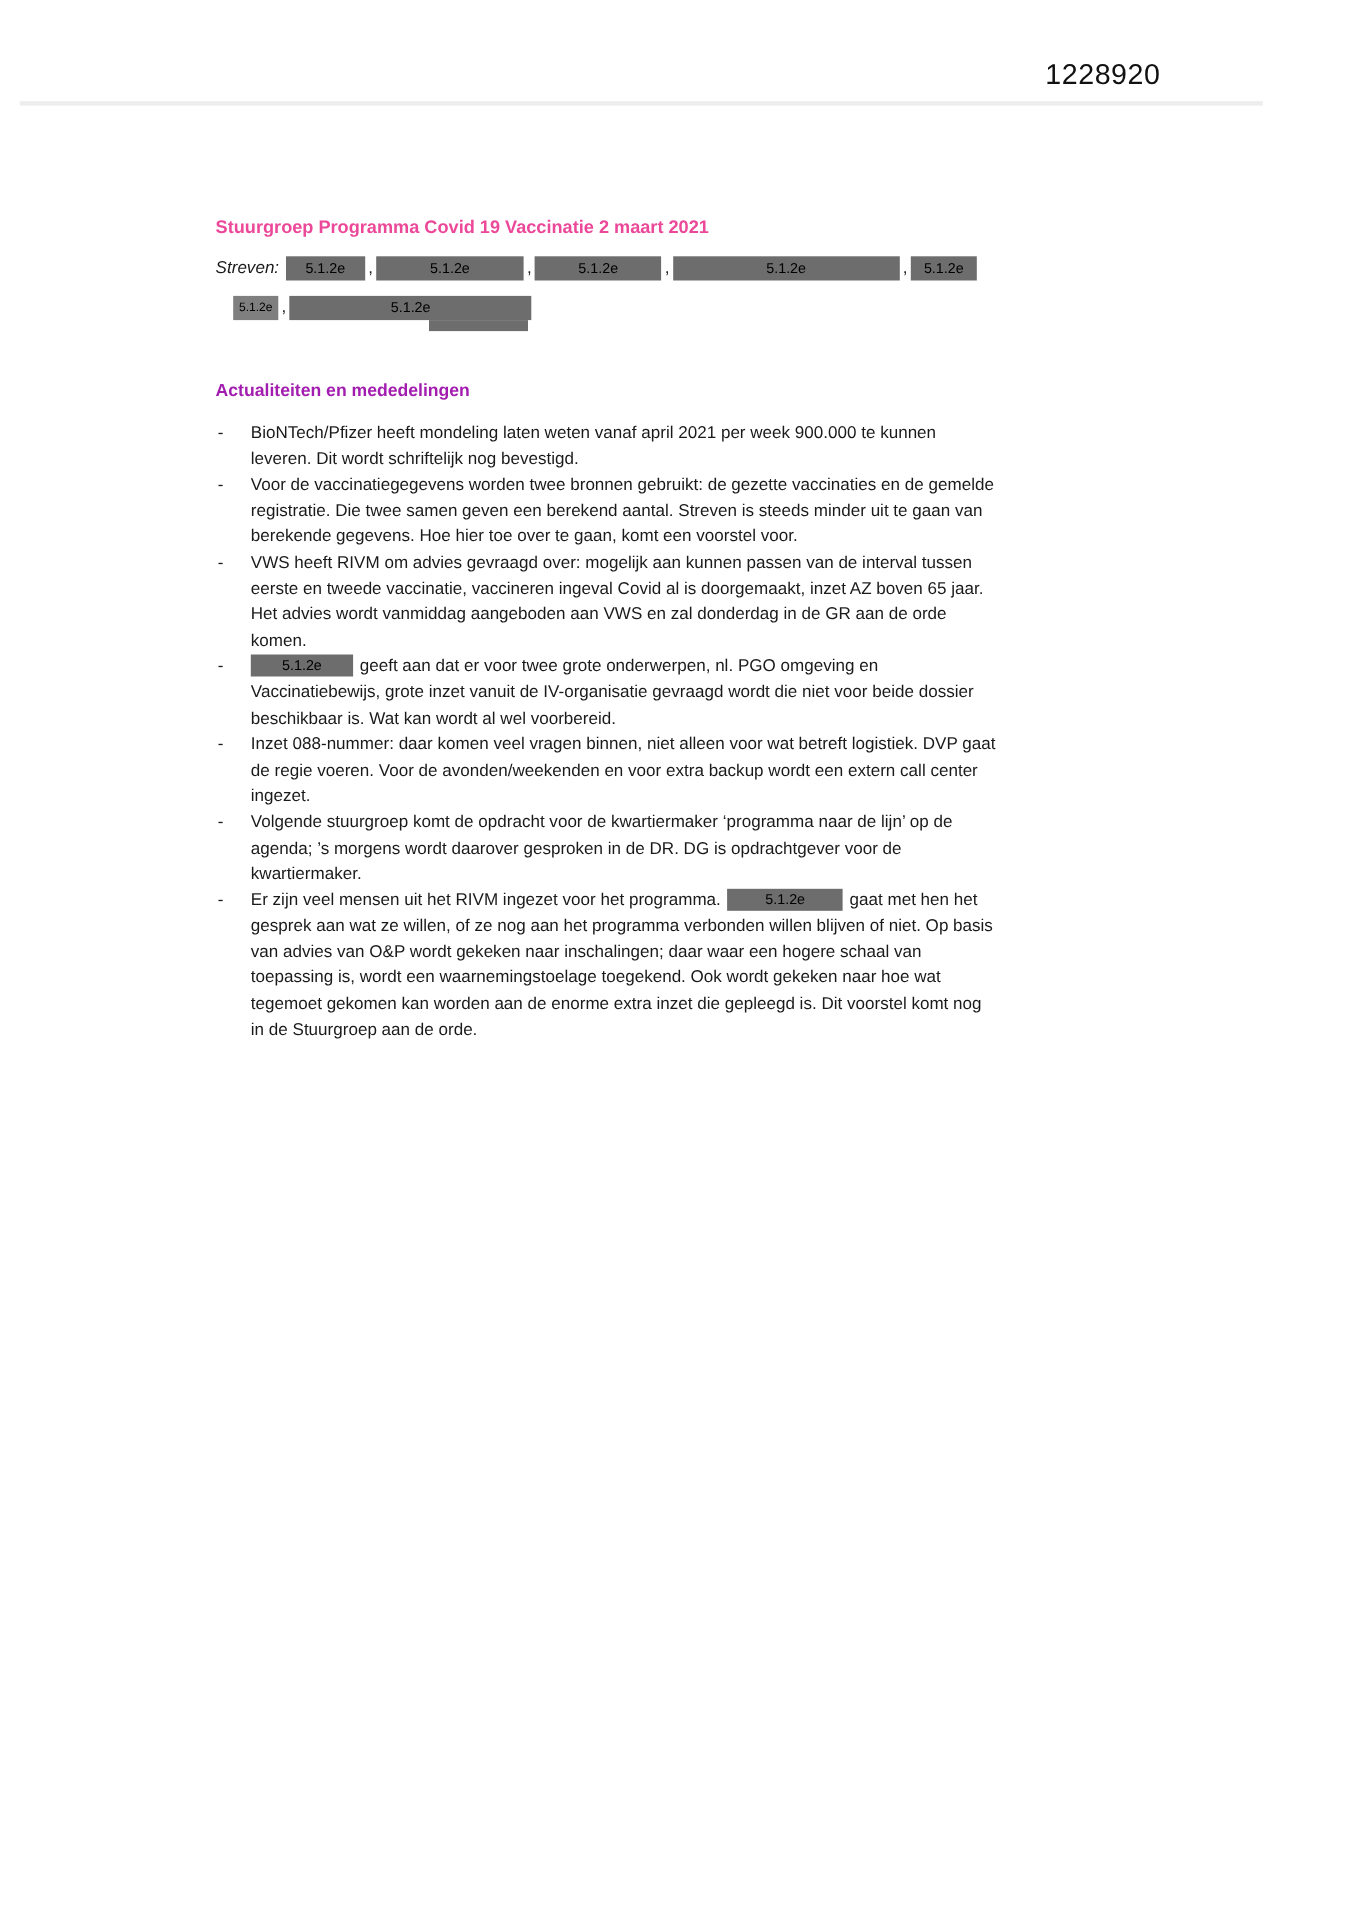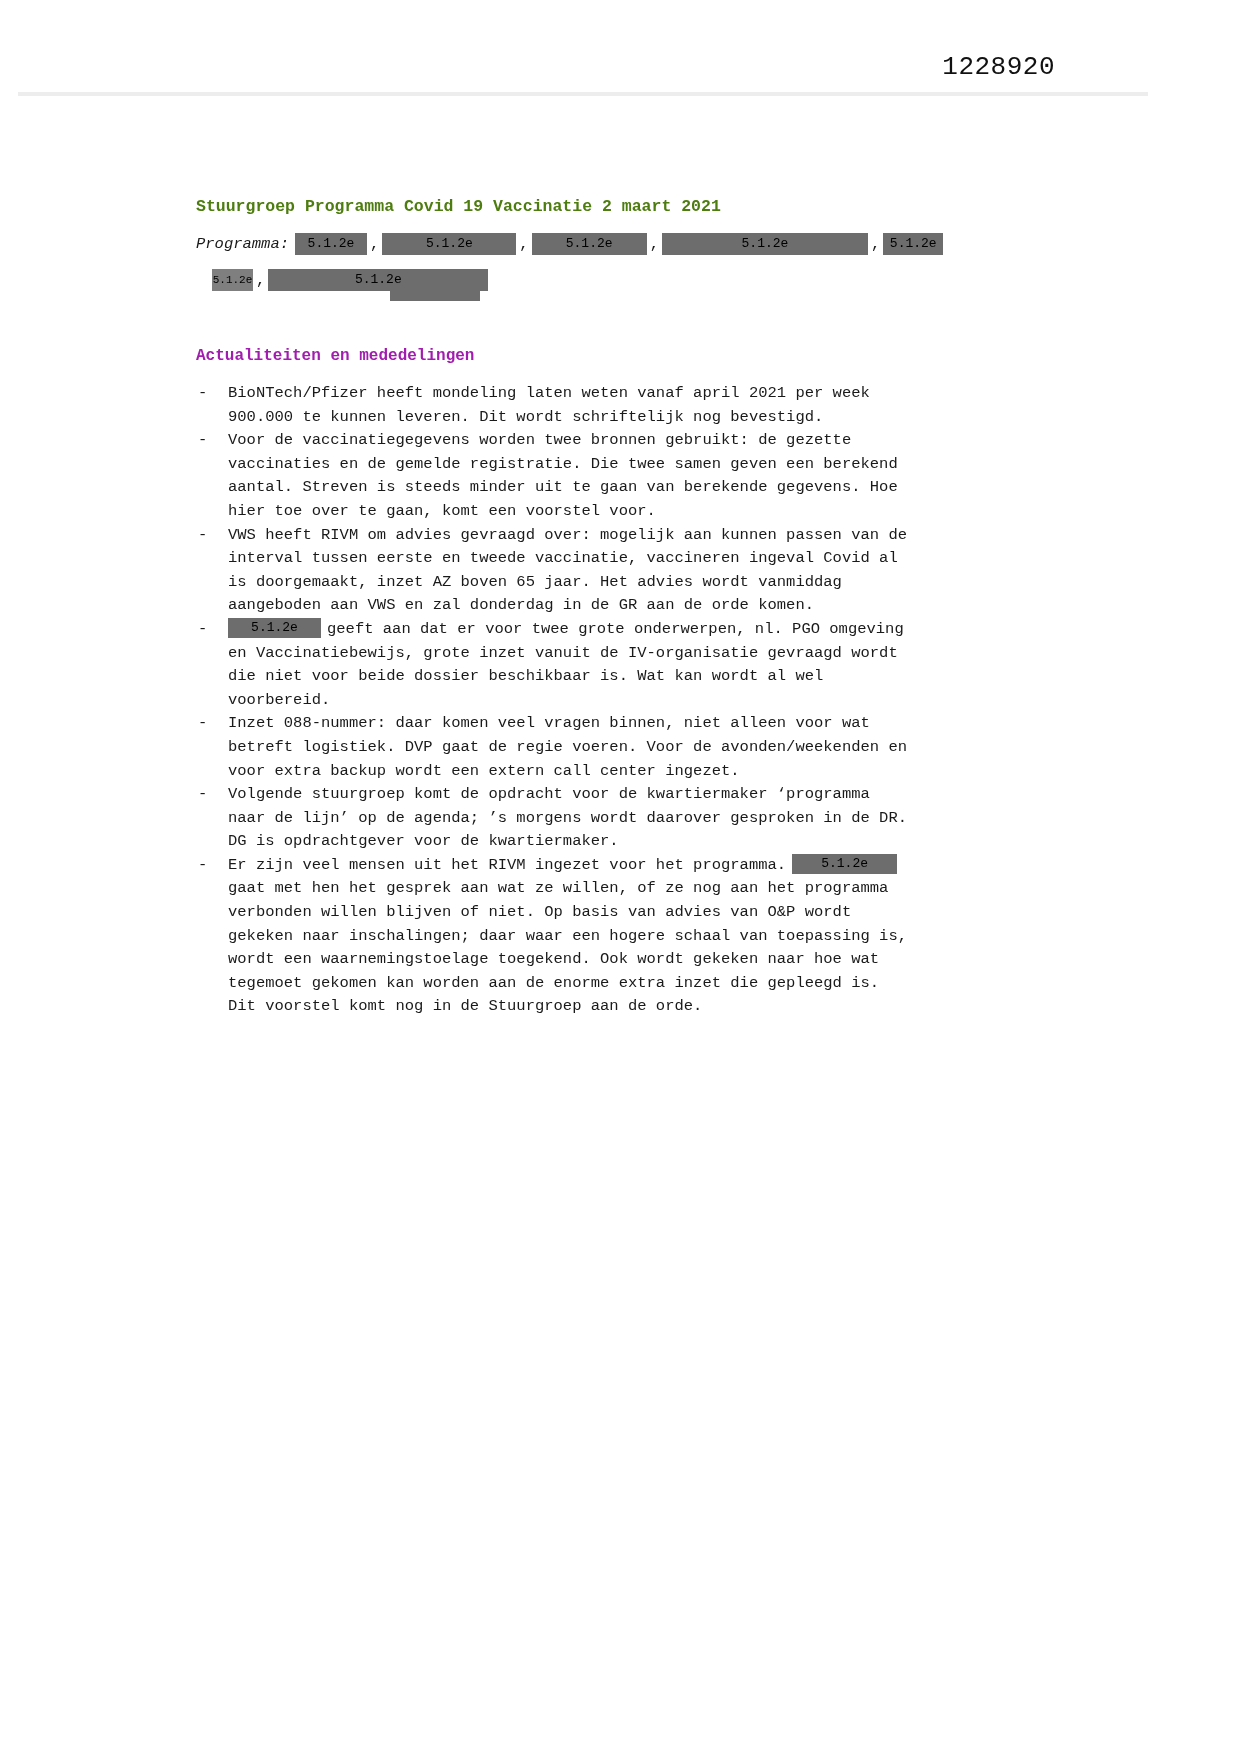--- a/index.html
+++ b/index.html
@@ -5,21 +5,21 @@
   html, body {
     margin: 0;
     padding: 0;
     background: #ffffff;
   }
   .page {
     position: relative;
     width: 1241px;
     height: 1754px;
     background: #ffffff;
-    font-family: Liberation Mono, monospace;
+    font-family: Liberation Sans, sans-serif;
     color: #1a1a1a;
     overflow: hidden;
   }
   .scan-artifact {
     position: absolute;
     left: 18px;
     top: 92px;
     width: 1130px;
     height: 4px;
     background: #ededed;
@@ -36,21 +36,21 @@
     position: absolute;
     left: 196px;
     top: 197px;
     width: 712px;
   }
   .title {
     margin: 0;
     font-size: 16.5px;
     font-weight: bold;
     line-height: 20px;
-    color: #4d7c0f;
+    color: #ec4899;
   }
   .attendees {
     margin-top: 15px;
   }
   .att-row {
     position: relative;
     line-height: 24px;
     white-space: nowrap;
   }
   .att-row.second {
@@ -137,21 +137,21 @@
   <div class="scan-artifact"></div>
 
   <div class="doc-number">1228920</div>
 
   <div class="content">
 
     <h1 class="title">Stuurgroep Programma Covid 19 Vaccinatie 2 maart 2021</h1>
 
     <div class="attendees">
       <div class="att-row">
-        <span class="aanwezig">Programma:</span><span class="redaction w-a">5.1.2e</span><span class="comma">,</span><span class="redaction w-b">5.1.2e</span><span class="comma">,</span><span class="redaction w-c">5.1.2e</span><span class="comma">,</span><span class="redaction w-d">5.1.2e</span><span class="comma">,</span><span class="redaction w-e">5.1.2e</span>
+        <span class="aanwezig">Streven:</span><span class="redaction w-a">5.1.2e</span><span class="comma">,</span><span class="redaction w-b">5.1.2e</span><span class="comma">,</span><span class="redaction w-c">5.1.2e</span><span class="comma">,</span><span class="redaction w-d">5.1.2e</span><span class="comma">,</span><span class="redaction w-e">5.1.2e</span>
       </div>
       <div class="att-row second">
         <span class="redaction w-f">5.1.2e</span><span class="comma">,</span><span class="redaction w-g">5.1.2e</span>
         <span class="redaction-ext"></span>
       </div>
     </div>
 
     <h2 class="section-heading">Actualiteiten en mededelingen</h2>
 
     <div class="bullet-list">

